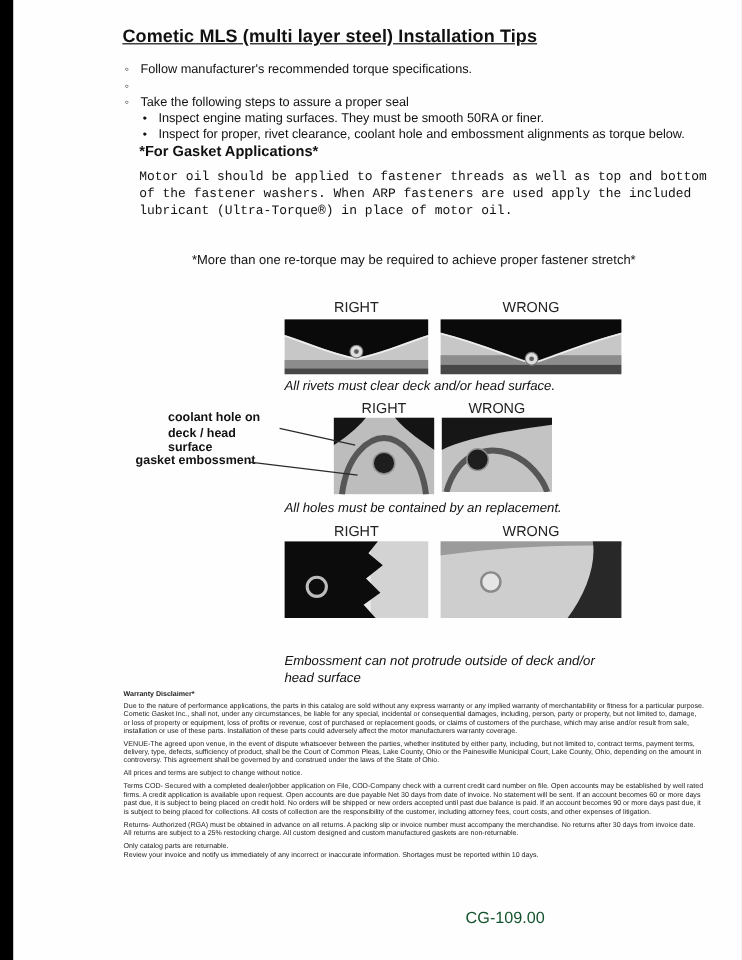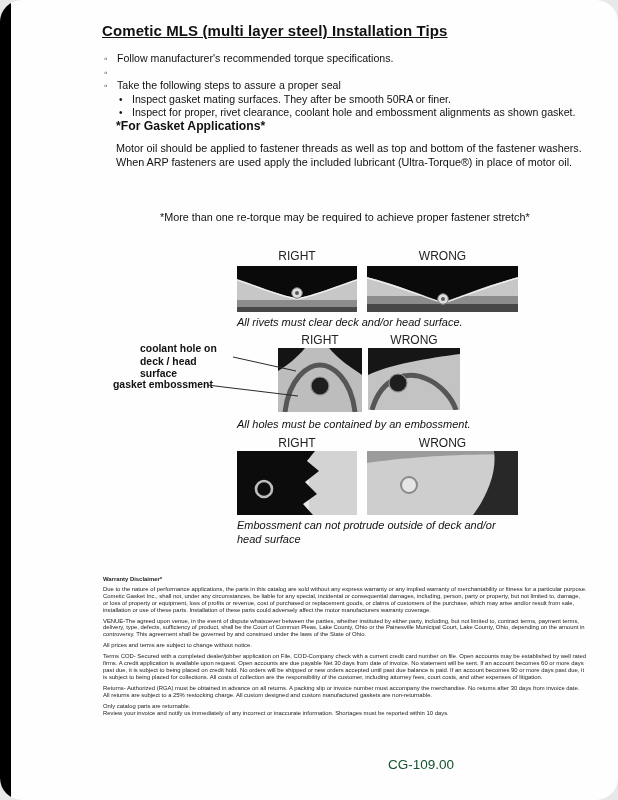--- a/index.html
+++ b/index.html
@@ -1,39 +1,38 @@
 <!DOCTYPE html>
 <html><head>
 <meta charset="utf-8">
 <style>
   * { margin:0; padding:0; box-sizing:border-box; }
   html,body { background:#e8e8e8; }
   .page {
     position:relative; width:618px; height:800px; background:#fefefe;
     font-family:"Liberation Sans", sans-serif; color:#111; overflow:hidden;
     margin:0 auto;
-    border-radius:22px;
   }
   .leftbar { position:absolute; left:0; top:0; width:11px; height:800px; background:#000; }
 
   .title {
     position:absolute; left:102px; top:22px; font-size:15px; font-weight:bold;
     text-decoration:underline; letter-spacing:.1px;
   }
 
   .bullets { position:absolute; left:104px; top:52px; width:496px; font-size:10.6px; line-height:13.6px; }
   .bl { display:flex; }
   .bl .mk { width:13px; flex:0 0 13px; text-align:left; }
   .bl.l2 { margin-left:15px; }
   .mk1::before { content:"\25E6"; font-size:10px; }
   .mk2::before { content:"\2022"; font-size:10px; }
 
   .diesel-heading { position:absolute; left:116px; top:119px; font-size:12.2px; font-weight:bold; }
   .para { position:absolute; left:116px; width:480px; font-size:10.8px; line-height:13.8px; }
-  .para.p1 { top:142px; }
+  .para.p1 { top:142px;font-family:Liberation Mono, monospace; }
   .para.p2 { top:178px; }
   .para.note { top:211px;margin-left:44px; }
 
   .col-header { position:absolute; font-size:12px; text-align:center; color:#222; }
   .diag { position:absolute; }
   .diag svg { display:block; width:100%; height:100%; }
   .caption { position:absolute; font-size:11px; line-height:13.5px; color:#111;font-style:italic; }
 
   .callout { position:absolute; font-size:10.4px; line-height:12.6px; color:#111;font-weight:bold; }
   .callout.c1 { left:140px; top:343px; width:94px; }
@@ -61,25 +60,25 @@
     </div>
     <div class="bl l1">
       <span class="mk mk1"></span>
     </div>
     <div class="bl l1">
       <span class="mk mk1"></span>
       <span>Take the following steps to assure a proper seal</span>
     </div>
     <div class="bl l2">
       <span class="mk mk2"></span>
-      <span>Inspect gasket mating surfaces.  They after be smooth 50RA or finer.</span>
+      <span>Inspect engine mating surfaces.  They must be smooth 50RA or finer.</span>
     </div>
     <div class="bl l2">
       <span class="mk mk2"></span>
-      <span>Inspect for proper, rivet clearance, coolant hole and embossment alignments as shown gasket.</span>
+      <span>Inspect for proper, rivet clearance, coolant hole and embossment alignments as torque below.</span>
     </div>
   </div>
 
   <div class="diesel-heading">*For Gasket Applications*</div>
   <div class="para p1">Motor oil should be applied to fastener threads as well as top and bottom of the fastener washers. When ARP fasteners are used apply the included lubricant (Ultra-Torque®) in place of motor oil.</div>
   <div class="para note">*More than one re-torque may be required to achieve proper fastener stretch*</div>
 
   <div class="col-header" style="left:237px; top:249px; width:120px;">RIGHT</div>
   <div class="col-header" style="left:367px; top:249px; width:151px;">WRONG</div>
 
@@ -125,42 +124,42 @@
   </div>
   <div class="diag" style="left:368px; top:348px; width:92px; height:62px;">
     <svg viewBox="0 0 92 62" preserveAspectRatio="none">
       <rect width="92" height="62" fill="#c3c3c3"></rect>
       <path d="M0,0 H92 V6 C60,10 20,17 0,27 Z" fill="#161616"></path>
       <path d="M4,62 C14,27 41,23 59,31 C73,37 84,50 88,62" fill="none" stroke="#565656" stroke-width="5"></path>
       <circle cx="30" cy="35" r="9" fill="#1e1e1e"></circle>
       <circle cx="30" cy="35" r="9" fill="none" stroke="#8f8f8f" stroke-width="1.2"></circle>
     </svg>
   </div>
-  <div class="caption" style="left:237px; top:418px; width:300px;">All holes must be contained by an embossment.</div>
+  <div class="caption" style="left:237px; top:418px; width:300px;">All holes must be contained by an replacement.</div>
 
   <div class="col-header" style="left:237px; top:436px; width:120px;">RIGHT</div>
   <div class="col-header" style="left:367px; top:436px; width:151px;">WRONG</div>
 
   <div class="diag" style="left:237px; top:451px; width:120px; height:64px;">
     <svg viewBox="0 0 120 64" preserveAspectRatio="none">
       <rect width="120" height="64" fill="#e9e9e9"></rect>
       <rect x="72" width="48" height="64" fill="#d3d3d3"></rect>
       <path d="M0,0 H78 L70,10 L82,20 L68,31 L80,43 L66,53 L76,64 H0 Z" fill="#0c0c0c"></path>
       <circle cx="27" cy="38" r="8" fill="#0c0c0c" stroke="#bdbdbd" stroke-width="2.6"></circle>
     </svg>
   </div>
   <div class="diag" style="left:367px; top:451px; width:151px; height:64px;">
     <svg viewBox="0 0 151 64" preserveAspectRatio="none">
       <rect width="151" height="64" fill="#cecece"></rect>
       <path d="M0,0 H151 V4 C100,2 40,6 0,12 Z" fill="#9b9b9b"></path>
       <path d="M151,0 V64 H106 C121,44 130,20 127,0 Z" fill="#282828"></path>
       <circle cx="42" cy="34" r="8" fill="#e5e5e5" stroke="#898989" stroke-width="2"></circle>
     </svg>
   </div>
-  <div class="caption" style="left:237px; top:519px; width:262px;">Embossment can not protrude outside of deck and/or head surface</div>
+  <div class="caption" style="left:237px; top:545px; width:262px;">Embossment can not protrude outside of deck and/or head surface</div>
 
   <svg class="pointer-overlay" viewBox="0 0 618 800">
     <line x1="233" y1="357" x2="296" y2="371" stroke="#2a2a2a" stroke-width="1"></line>
     <line x1="207" y1="385" x2="298" y2="396" stroke="#2a2a2a" stroke-width="1"></line>
   </svg>
 
   <div class="legal">
     <div class="lt">Warranty Disclaimer*</div>
     <div class="lp">Due to the nature of performance applications, the parts in this catalog are sold without any express warranty or any implied warranty of merchantability or fitness for a particular purpose.  Cometic Gasket Inc., shall not, under any circumstances, be liable for any special, incidental or consequential damages, including, person, party or property, but not limited to, damage, or loss of property or equipment, loss of profits or revenue, cost of purchased or replacement goods, or claims of customers of the purchase, which may arise and/or result from sale, installation or use of these parts.  Installation of these parts could adversely affect the motor manufacturers warranty coverage.</div>
     <div class="lp">VENUE-The agreed upon venue, in the event of dispute whatsoever between the parties, whether instituted by either party, including, but not limited to, contract terms, payment terms, delivery, type, defects, sufficiency of product, shall be the Court of Common Pleas, Lake County, Ohio or the Painesville Municipal Court, Lake County, Ohio, depending on the amount in controversy. This agreement shall be governed by and construed under the laws of the State of Ohio.</div>

